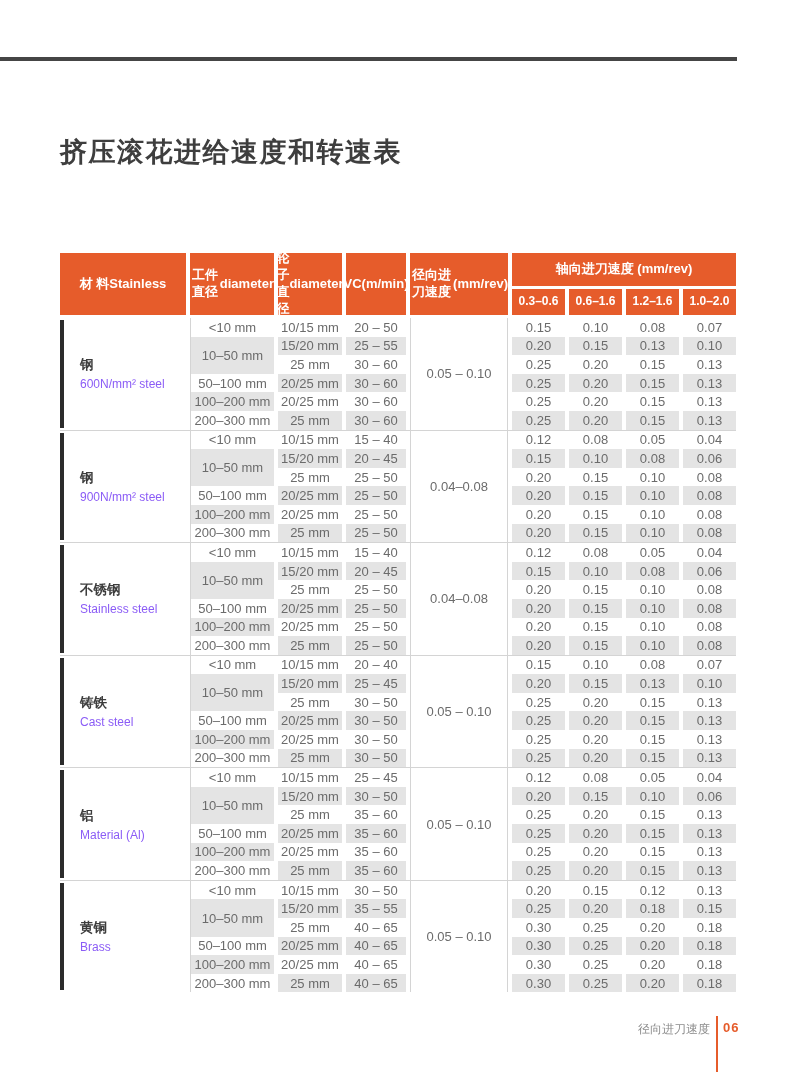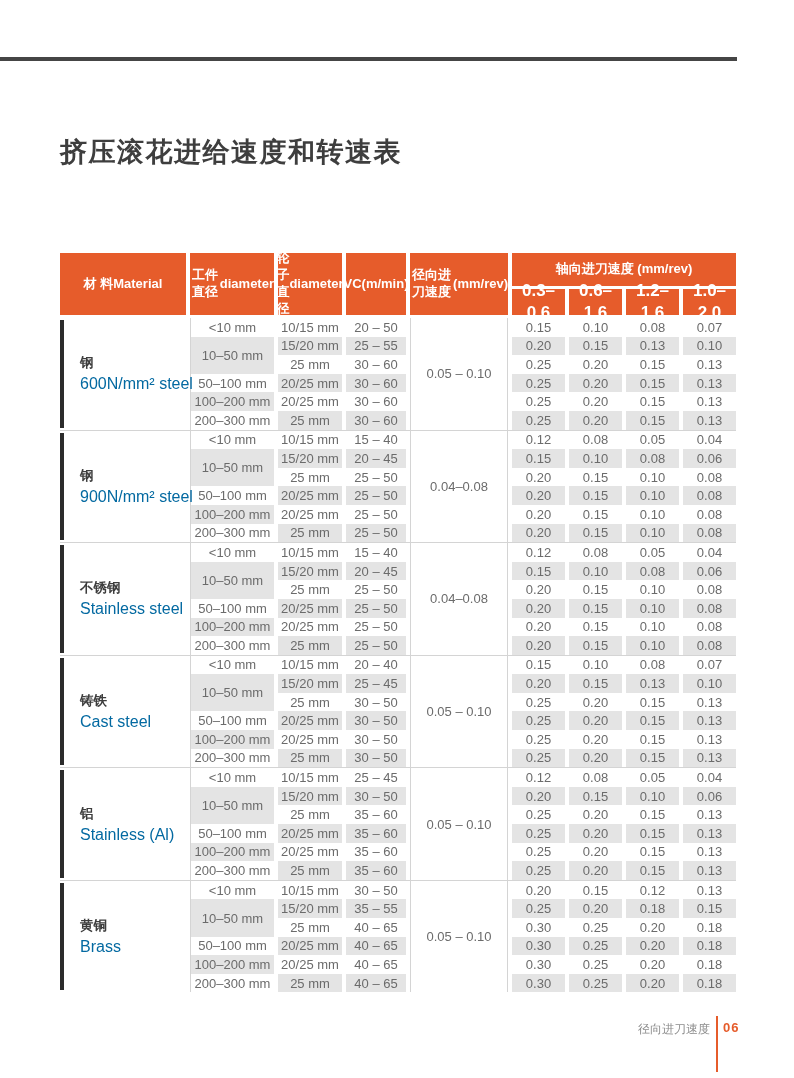--- a/index.html
+++ b/index.html
@@ -23,37 +23,37 @@
   .tablewrap{position:absolute;left:60px;top:253px;width:676px;}
 
   
   .thead{display:grid;grid-template-columns:126px 84px 64px 60px 98px 53px 53px 53px 53px;
          column-gap:4px;grid-template-rows:33px 26px;row-gap:3px;}
   .th{background:var(--orange);color:#fff;font-weight:700;display:flex;flex-direction:row;
       align-items:center;justify-content:center;text-align:center;line-height:1.3;font-size:13px;}
   .th.span2{grid-row:1 / span 2;}
   .c1{grid-column:1;} .c2{grid-column:2;} .c3{grid-column:3;} .c4{grid-column:4;} .c5{grid-column:5;}
   .axgroup{grid-column:6 / span 4;grid-row:1;font-size:13px;}
-  .sub{grid-row:2;font-size:17px;}
+  .sub{grid-row:2;font-size:12px;}
   .s1{grid-column:6;} .s2{grid-column:7;} .s3{grid-column:8;} .s4{grid-column:9;}
 
   
   .groups{margin-top:3px;}
   .group{display:grid;grid-template-columns:126px 84px 64px 60px 98px 53px 53px 53px 53px;
          column-gap:4px;grid-auto-rows:18.6px;}
   .group.sep{border-top:1px solid var(--line);}
   .cell{display:flex;align-items:center;justify-content:center;font-size:13px;color:var(--txt);
         text-align:center;white-space:nowrap;}
   .cell.alt{background:var(--alt);}
   .cell.bl{border-left:1px solid var(--line);}
   .cell.material{grid-column:1;grid-row:1 / span 6;position:relative;flex-direction:column;
         align-items:flex-start;justify-content:center;padding-left:20px;}
   .mat-bar{position:absolute;left:0;top:2px;bottom:2px;width:4px;background:#2B2B2B;}
   .mat-zh{font-size:13.5px;font-weight:700;color:#3D3D3D;}
-  .mat-en{font-size:16px;color:#0369a1;margin-top:3px;}
+  .mat-en{font-size:12px;color:#8b5cf6;margin-top:3px;}
   .cell.radial{grid-column:5;grid-row:1 / span 6;border-left:1px solid var(--line);
         border-right:1px solid var(--line);background:#fff;}
 
   
   .footer-company{position:absolute;left:0;top:1021px;width:710px;text-align:right;
         font-size:12px;color:#8C8C8C;}
   .footer-vline{position:absolute;left:716px;top:1016px;width:2px;height:56px;background:var(--orange);}
   .footer-page{position:absolute;left:723px;top:1020px;font-size:13px;font-weight:700;
         color:var(--orange);letter-spacing:1px;}
 </style>
@@ -66,21 +66,21 @@
 
   <div class="titleblock">
     <div class="title-zh">挤压滚花进给速度和转速表</div>
   </div>
 
   <div class="tablewrap">
 
     <div class="thead">
       <div class="th span2 c1">
         <span>材  料</span>
-        <span>Material</span>
+        <span>Stainless</span>
       </div>
       <div class="th span2 c2">
         <span>工件直径</span>
         <span>diameter</span>
       </div>
       <div class="th span2 c3">
         <span>轮子直径</span>
         <span>diameter</span>
       </div>
       <div class="th span2 c4">
@@ -302,21 +302,21 @@
           <div class="cell alt" style="grid-area: 6 / 6;">0.25</div>
           <div class="cell alt" style="grid-area: 6 / 7;">0.20</div>
           <div class="cell alt" style="grid-area: 6 / 8;">0.15</div>
           <div class="cell alt" style="grid-area: 6 / 9;">0.13</div>
           <div class="cell radial">0.05 – 0.10</div>
         </div>
         <div class="group sep">
           <div class="cell material">
             <div class="mat-bar"></div>
             <div class="mat-zh">铝</div>
-            <div class="mat-en">Stainless (Al)</div>
+            <div class="mat-en">Material (Al)</div>
           </div>
           <div class="cell bl" style="grid-area: 1 / 2 / span 1;">&lt;10 mm</div>
           <div class="cell bl alt" style="grid-area: 2 / 2 / span 2;">10–50 mm</div>
           <div class="cell bl" style="grid-area: 4 / 2 / span 1;">50–100 mm</div>
           <div class="cell bl alt" style="grid-area: 5 / 2 / span 1;">100–200 mm</div>
           <div class="cell bl" style="grid-area: 6 / 2 / span 1;">200–300 mm</div>
           <div class="cell" style="grid-area: 1 / 3;">10/15 mm</div>
           <div class="cell" style="grid-area: 1 / 4;">25 – 45</div>
           <div class="cell" style="grid-area: 1 / 6;">0.12</div>
           <div class="cell" style="grid-area: 1 / 7;">0.08</div>

